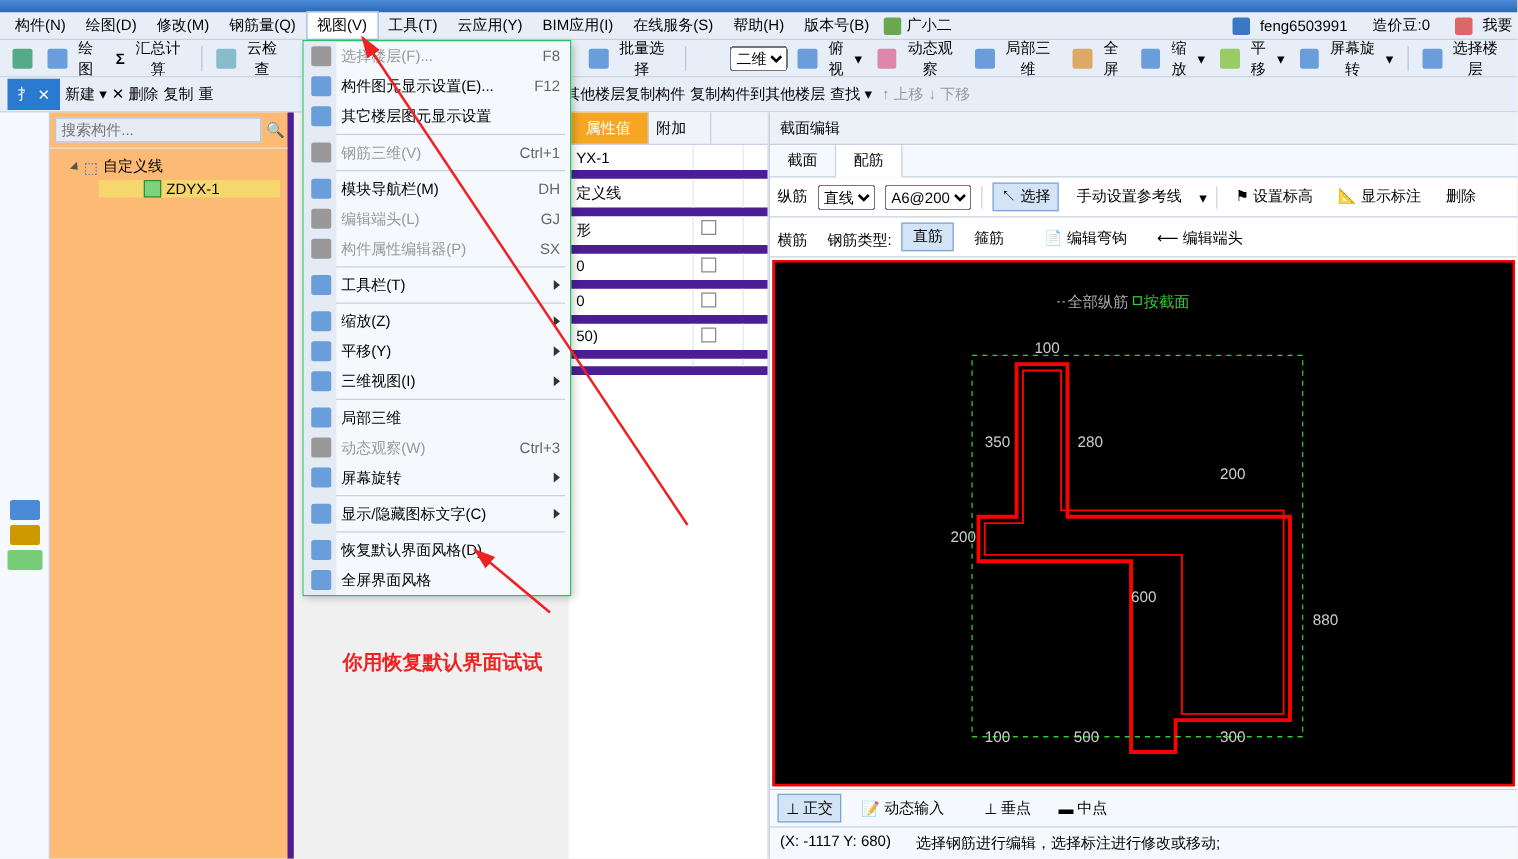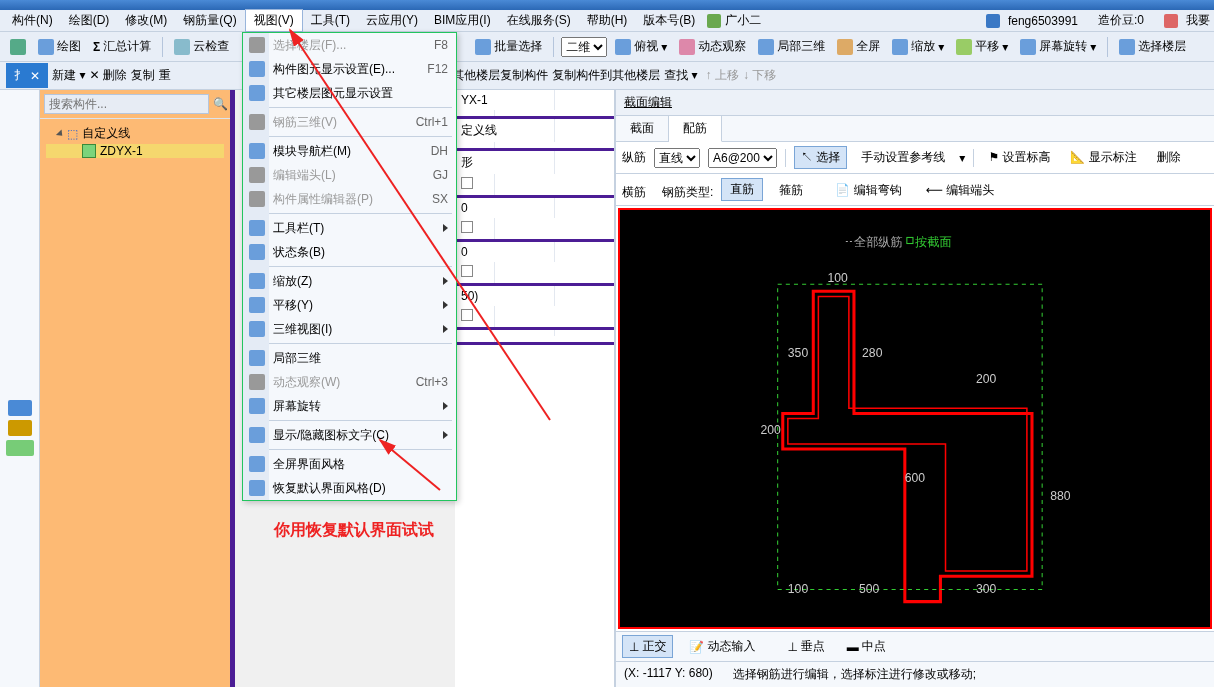--- a/index.html
+++ b/index.html
@@ -10,68 +10,68 @@
 .menubar { background: #e8eef7; height: 22px; display: flex; align-items: center; padding: 0 4px; border-bottom: 1px solid #c5d1e0; }
 .menubar .item { padding: 2px 8px; cursor: pointer; }
 .menubar .item.active { background: #fff; border: 1px solid #99b5db; }
 .menubar .user-icon { width: 14px; height: 14px; background: #6aa84f; border-radius: 2px; margin: 0 4px; }
 .menubar .right { margin-left: auto; display: flex; align-items: center; gap: 4px; }
 
 .toolbar { background: #e8eef7; height: 30px; display: flex; align-items: center; padding: 0 6px; border-bottom: 1px solid #c5d1e0; gap: 4px; }
 .toolbar .tbtn { display: inline-flex; align-items: center; gap: 3px; padding: 2px 4px; cursor: pointer; text-align: center; }
 .toolbar .icon { width: 16px; height: 16px; background: #6a9edb; border-radius: 2px; }
 .toolbar .sep { width: 1px; height: 20px; background: #b5c5dc; margin: 0 3px; }
-.toolbar select { font-size: 12px; height: 20px; }
+.toolbar select { font-size: 12px; height: 20px; margin-left: 28px; }
 .tbtn.disabled { color: #999; }
 
 .sub-toolbar { background: #e8eef7; height: 28px; display: flex; align-items: center; padding: 0 6px; border-bottom: 1px solid #c5d1e0; gap: 4px; }
 .sub-toolbar .tab { background: #2a7ad1; color: #fff; padding: 4px 8px; display: inline-flex; align-items: center; gap: 4px; }
 .sub-toolbar .close-x { cursor: pointer; }
 
 .main { display: flex; height: calc(100% - 90px); }
 
 .left-bar { width: 40px; background: #f5f8fc; border-right: 1px solid #c5d1e0; display: flex; flex-direction: column; align-items: center; padding-top: 310px; gap: 4px; }
 .left-bar .licon { width: 24px; height: 16px; background: #4a8ad6; border-radius: 2px; }
 
 .tree-panel { width: 195px; background: #fdba74; border-right: 5px solid #4c1d95; display: flex; flex-direction: column; }
 .search-row { display: flex; align-items: center; padding: 4px; border-bottom: 1px solid #dce3ec; }
 .search-row input { flex: 1; border: 1px solid #b5c5dc; height: 20px; padding: 0 4px; background: #e7ecf4; }
 .tree { padding: 4px 6px; }
 .tree-item { display: flex; align-items: center; gap: 4px; padding: 2px 0 2px 12px; }
 .tree-child { padding-left: 36px; display: flex; align-items: center; gap: 4px; }
-.tree-child.sel { background: #f5d76e; }
+.tree-child.sel { background: #f5d76e; margin-left: 33px; }
 .tri { display: inline-block; border-left: 5px solid #555; border-top: 4px solid transparent; border-bottom: 4px solid transparent; transform: rotate(45deg); }
 .node-icon { width: 14px; height: 14px; background: #7bd47b; border: 1px solid #3a8a3a; }
 
 
 .dropdown-menu { position: absolute; left: 242px; top: 32px; width: 215px; background: #f5f8fc; border: 1px solid #22c55e; box-shadow: 2px 2px 6px rgba(0,0,0,.2); z-index: 100; }
 .dropdown-menu .row { display: flex; align-items: center; height: 24px; padding: 0 8px 0 30px; position: relative; cursor: pointer; }
 .dropdown-menu .row.disabled { color: #999; }
 .dropdown-menu .row .micon { position: absolute; left: 6px; width: 16px; height: 16px; background: #6a9edb; border-radius: 2px; }
 .dropdown-menu .row .micon.g { background: #999; }
 .dropdown-menu .row .sc { margin-left: auto; color: #666; }
 .dropdown-menu .row .arrow { margin-left: auto; border-left: 5px solid #333; border-top: 4px solid transparent; border-bottom: 4px solid transparent; }
 .dropdown-menu .sep { height: 1px; background: #c5d1e0; margin: 2px 4px; }
 .dropdown-menu .icon-col { position: absolute; left: 0; top: 0; bottom: 0; width: 26px; background: #e4ebf5; }
 
 
 .prop-grid { width: 160px; background: #fff; border-right: 1px solid #c5d1e0; }
 .prop-header { display: flex; background: #f0f4fa; border-bottom: 1px solid #c5d1e0; }
 .prop-header .col { padding: 4px 6px; border-right: 1px solid #c5d1e0; }
 .prop-header .c1 { width: 64px; background: #f5a623; color: #fff; text-align: center; }
 .prop-header .c2 { width: 50px; }
-.prop-row { display: flex; border-bottom: 3px solid #4c1d95; flex-direction: column; }
+.prop-row { display: flex; border-bottom: 7px solid #4c1d95; }
 .prop-row .c { padding: 3px 6px; border-right: 1px solid #e3e8f0; }
 .prop-row .c1 { width: 100px; }
 .prop-row .c2 { width: 40px; }
 .chk { width: 12px; height: 12px; border: 1px solid #888; background: #fff; display: inline-block; }
 
 
 .right-panel { flex: 1; background: #fff; display: flex; flex-direction: column; border-left: 1px solid #c5d1e0; }
-.rp-title { padding: 4px 8px; border-bottom: 1px solid #c5d1e0; background: #ecf1f8; text-decoration: underline; }
+.rp-title { padding: 4px 8px; border-bottom: 1px solid #c5d1e0; background: #ecf1f8; }
 .rp-tabs { display: flex; border-bottom: 1px solid #c5d1e0; background: #f5f8fc; }
 .rp-tabs .t { padding: 4px 14px; border-right: 1px solid #c5d1e0; cursor: pointer; }
 .rp-tabs .t.active { background: #fff; border-bottom: 1px solid #fff; margin-bottom: -1px; }
 .rp-toolbar { display: flex; align-items: center; padding: 4px 6px; gap: 8px; border-bottom: 1px solid #c5d1e0; }
 .rp-toolbar select { height: 20px; }
 .rp-toolbar .btn { padding: 2px 6px; cursor: pointer; }
 .rp-toolbar .btn.active { background: #d4e4f7; border: 1px solid #7aa5d6; }
 .rp-toolbar .sep { width: 1px; height: 18px; background: #c5d1e0; }
 .rp-toolbar2 { display: flex; align-items: flex-end; padding: 4px 6px; gap: 8px; border-bottom: 1px solid #c5d1e0; }
 .rp-toolbar2 .btn { padding: 2px 8px; cursor: pointer; }
@@ -202,20 +202,24 @@
         <span>自定义线</span>
       </div>
       <div class="tree-child sel">
         <span class="node-icon"></span>
         <span>ZDYX-1</span>
       </div>
     </div>
   </div>
 
   <div class="prop-grid" style="margin-left:220px">
+    <div class="prop-header">
+      <div class="col c1">属性值</div>
+      <div class="col c2">附加</div>
+    </div>
     <div id="prop-rows">
         <div class="prop-row">
           <div class="c c1">YX-1</div>
           <div class="c c2"></div>
         </div>
         <div class="prop-row">
           <div class="c c1">定义线</div>
           <div class="c c2"></div>
         </div>
         <div class="prop-row">
@@ -346,24 +350,20 @@
         <span class="micon g"></span>
         <span>构件属性编辑器(P)</span>
         <span class="sc">SX</span>
       </div>
       <div class="sep"></div>
       <div class="row">
         <span class="micon"></span>
         <span>工具栏(T)</span>
         <span class="arrow"></span>
       </div>
-      <div class="row">
-        <span class="micon"></span>
-        <span>状态条(B)</span>
-      </div>
       <div class="sep"></div>
       <div class="row">
         <span class="micon"></span>
         <span>缩放(Z)</span>
         <span class="arrow"></span>
       </div>
       <div class="row">
         <span class="micon"></span>
         <span>平移(Y)</span>
         <span class="arrow"></span>
@@ -390,25 +390,25 @@
       </div>
       <div class="sep"></div>
       <div class="row">
         <span class="micon"></span>
         <span>显示/隐藏图标文字(C)</span>
         <span class="arrow"></span>
       </div>
       <div class="sep"></div>
       <div class="row">
         <span class="micon"></span>
+        <span>恢复默认界面风格(D)</span>
+      </div>
+      <div class="row">
+        <span class="micon"></span>
         <span>全屏界面风格</span>
-      </div>
-      <div class="row">
-        <span class="micon"></span>
-        <span>恢复默认界面风格(D)</span>
       </div>
     </div>
 </div>
 
 <svg class="anno" style="left:0;top:0;width:700px;height:560px">
   <defs>
       <marker id="ah" markerWidth="10" markerHeight="10" refX="8" refY="3" orient="auto">
     <path d="M0,0 L9,3 L0,6 Z" fill="#e22"></path>
       </marker>
     </defs>

